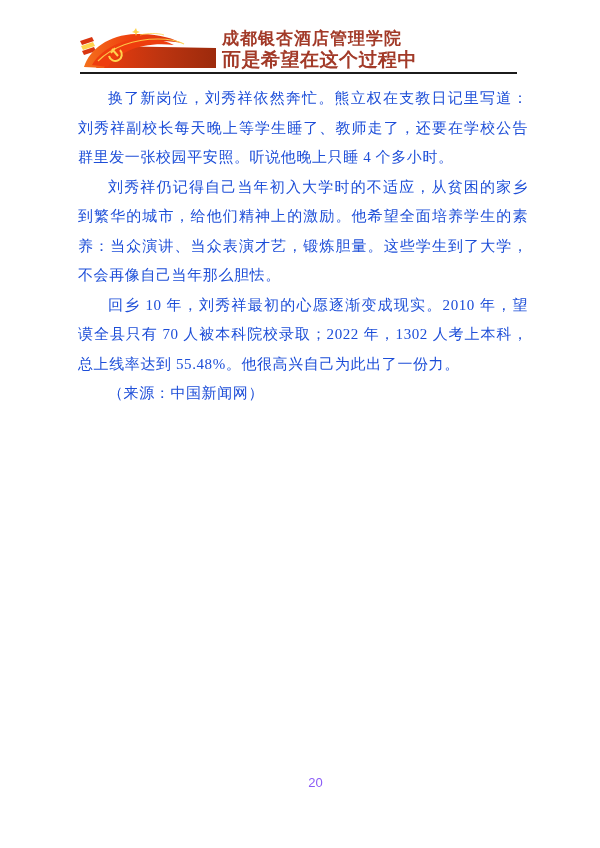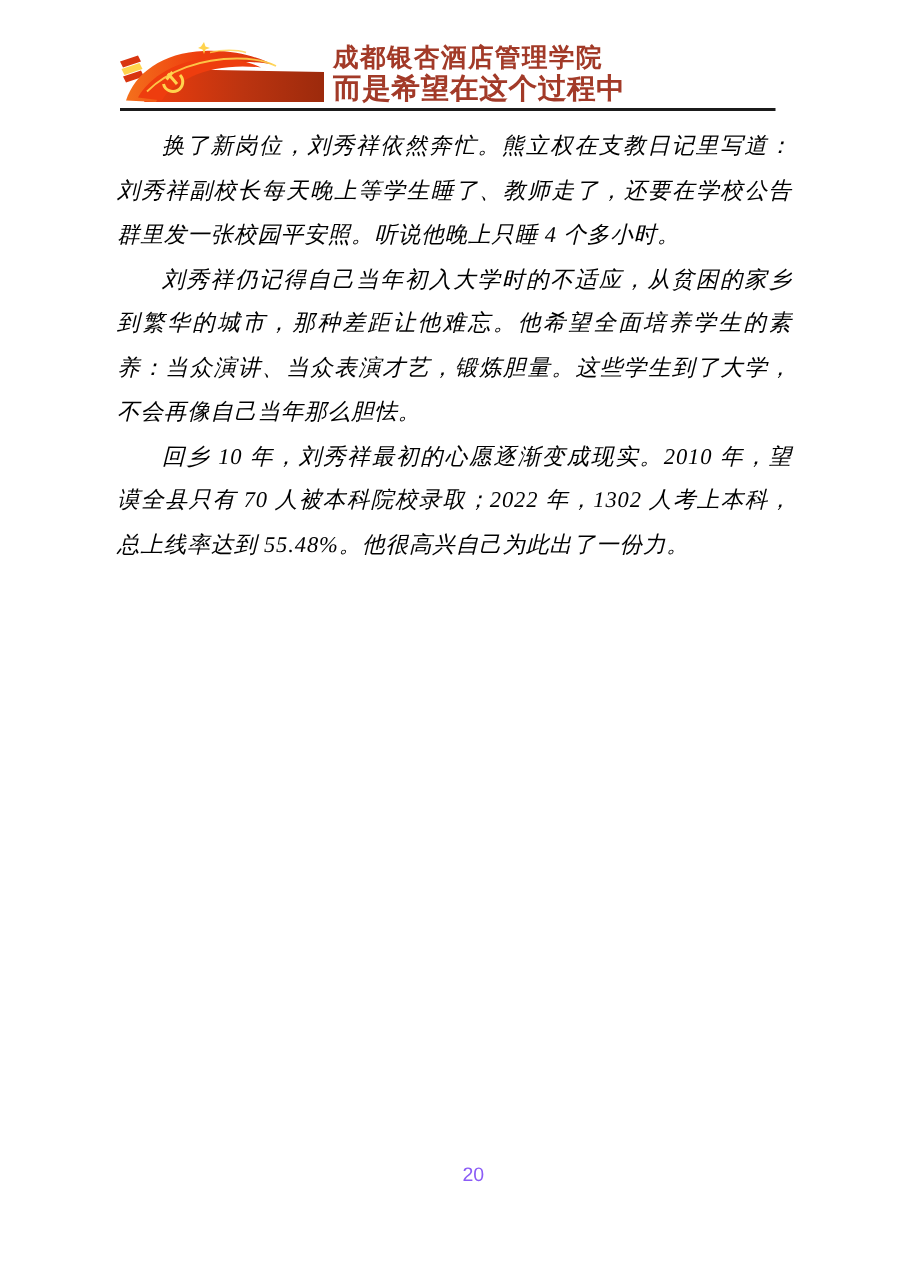--- a/index.html
+++ b/index.html
@@ -52,26 +52,25 @@
   .content {
     position: absolute;
     left: 78px;
     top: 84px;
     width: 450px;
   }
   .content p {
     margin: 0;
     font-size: 15px;
     line-height: 29.5px;
-    color: #000000;
+    color: #1d4ed8;
     text-indent: 2em;
     text-align: justify;
     text-justify: inter-ideograph;
     letter-spacing: 0.6px;
-    font-style: italic;
   }
   .content p.source {
     text-align: left;
   }
 
   
   .page-number {
     position: absolute;
     top: 775px;
     left: 0;
@@ -123,19 +122,20 @@
 
   <div class="title-block">
     <div class="title-line1">成都银杏酒店管理学院</div>
     <div class="title-line2">而是希望在这个过程中</div>
   </div>
 
   <div class="rule"></div>
 
   <main class="content">
     <p>换了新岗位，刘秀祥依然奔忙。熊立权在支教日记里写道：刘秀祥副校长每天晚上等学生睡了、教师走了，还要在学校公告群里发一张校园平安照。听说他晚上只睡 4 个多小时。</p>
-    <p>刘秀祥仍记得自己当年初入大学时的不适应，从贫困的家乡到繁华的城市，那种差距让他难忘。他希望全面培养学生的素养：当众演讲、当众表演才艺，锻炼胆量。这些学生到了大学，不会再像自己当年那么胆怯。</p>
+    <p>刘秀祥仍记得自己当年初入大学时的不适应，从贫困的家乡到繁华的城市，给他们精神上的激励。他希望全面培养学生的素养：当众演讲、当众表演才艺，锻炼胆量。这些学生到了大学，不会再像自己当年那么胆怯。</p>
     <p>回乡 10 年，刘秀祥最初的心愿逐渐变成现实。2010 年，望谟全县只有 70 人被本科院校录取；2022 年，1302 人考上本科，总上线率达到 55.48%。他很高兴自己为此出了一份力。</p>
+    <p class="source">（来源：中国新闻网）</p>
   </main>
 
   <div class="page-number">20</div>
 
 </div>
 
 </body></html>

